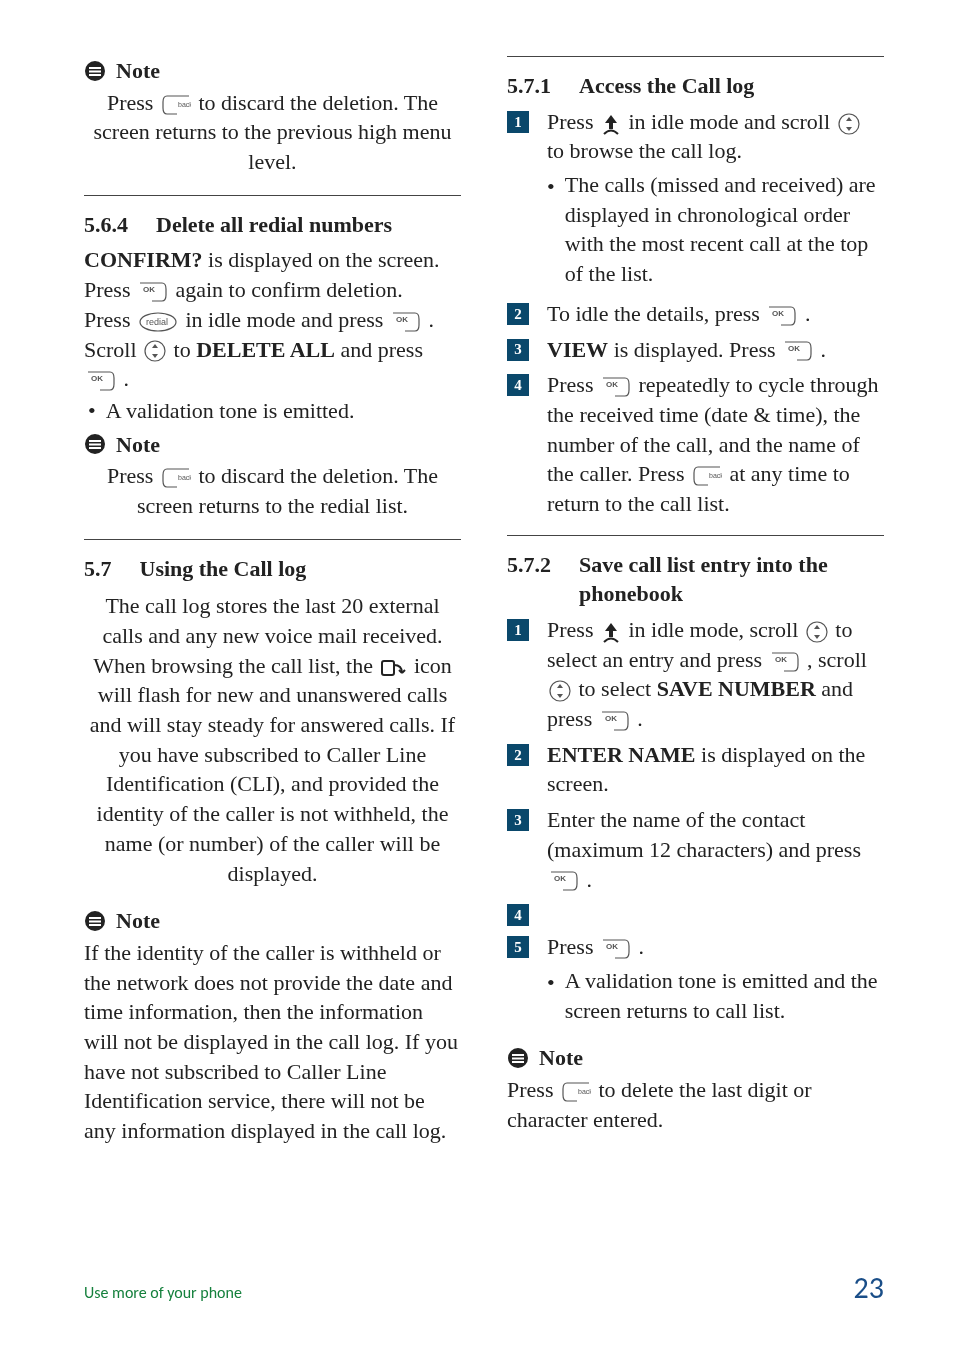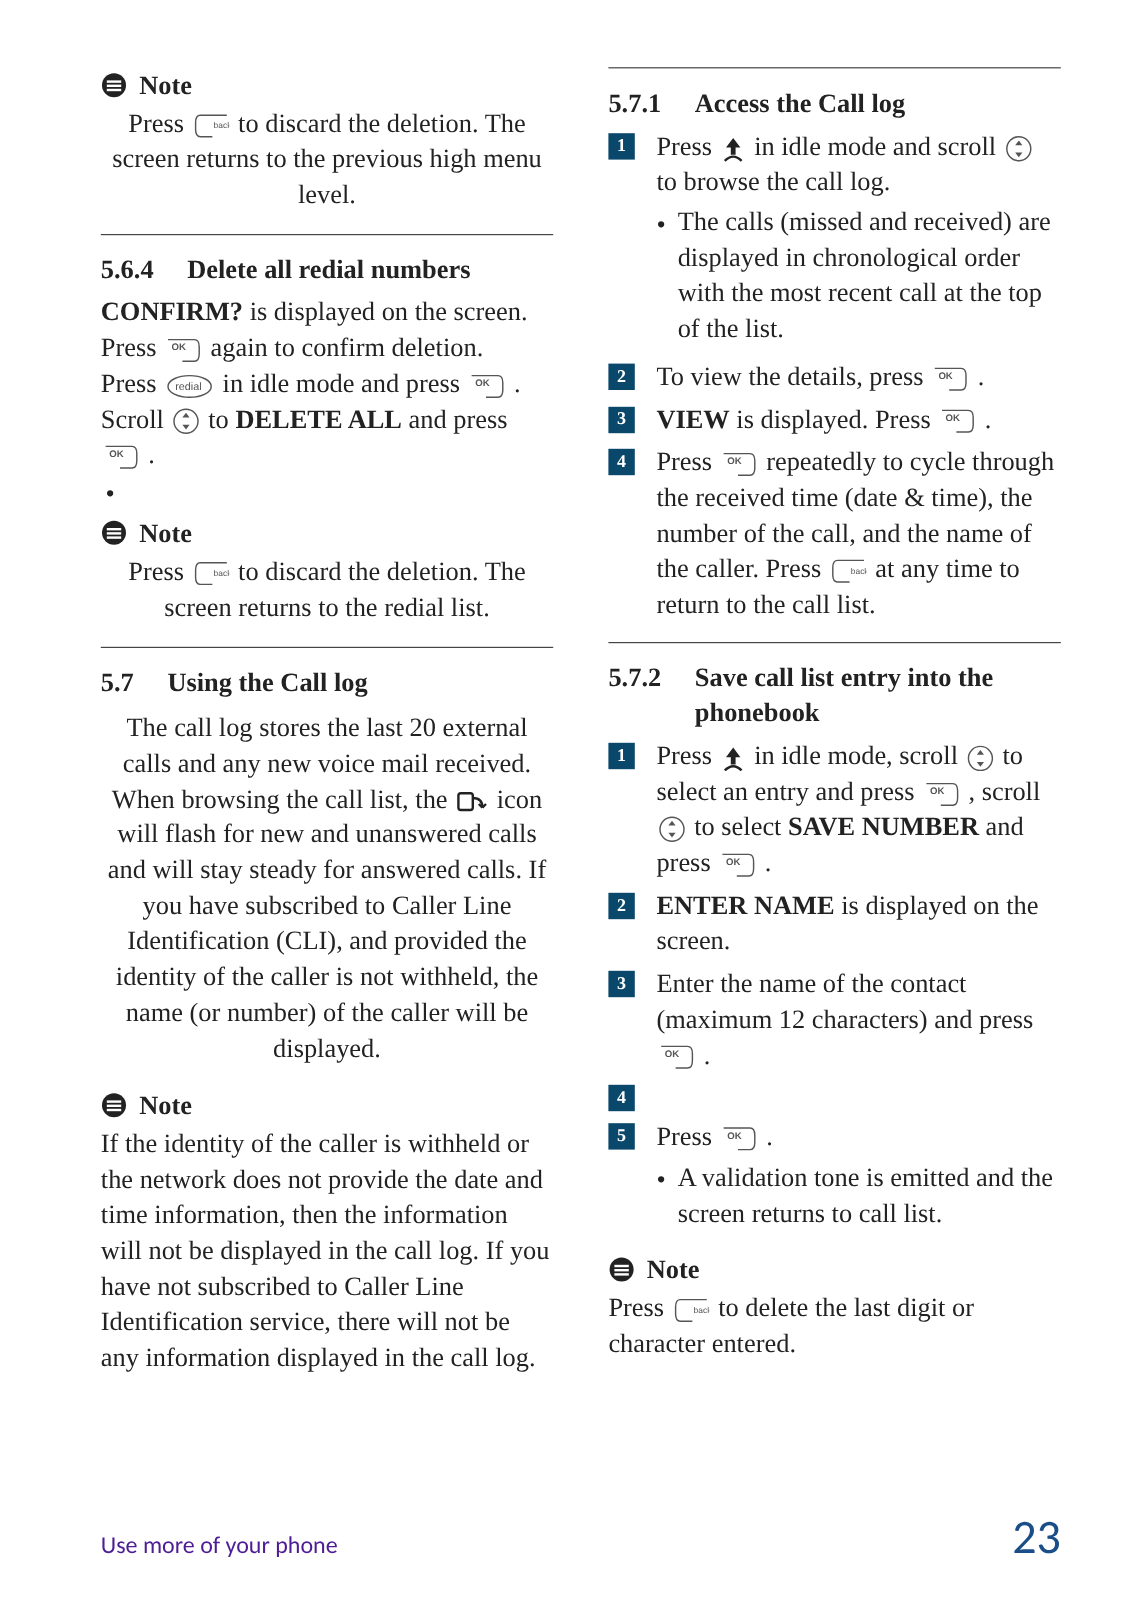--- a/index.html
+++ b/index.html
@@ -80,22 +80,22 @@
     gap: 10px;
     margin: 2px 0 4px 4px;
   }
   .footer {
     position: absolute;
     left: 84px; right: 70px; bottom: 40px;
     display: flex;
     justify-content: space-between;
     align-items: baseline;
   }
-  .footer-left { color: #4c1d95; font-size: 20px; }
-  .footer-right { color: #1a4e88; font-size: 40px; }
+  .footer-left { color: #15803d; font-size: 16px; }
+  .footer-right { color: #1a4e88; font-size: 30px; }
 </style>
 </head>
 <body>
 
 <svg width="0" height="0" style="position:absolute">
   <defs>
     <g id="ic-note">
       <circle cx="11" cy="11" r="10" fill="#222"></circle>
       <rect x="5" y="7" width="12" height="2" fill="#fff"></rect>
       <rect x="5" y="10.5" width="12" height="2" fill="#fff"></rect>
@@ -192,20 +192,21 @@
       <span> and press </span>
       <span class="key">
           <svg width="30" height="22" viewBox="0 0 30 22">
             <use href="#ic-ok"></use>
           </svg>
         </span>
       <span>.</span>
     </p>
     <div class="bullet-line">
       <span class="dot">•</span>
+      <span>A validation tone is emitted.</span>
     </div>
 
     <div class="note-head">
       <span class="note-icon">
           <svg viewBox="0 0 22 22">
             <use href="#ic-note"></use>
           </svg>
         </span>
       <span>Note</span>
     </div>
@@ -274,21 +275,21 @@
           <span> to browse the call log.</span>
           <div class="sub-bullet">
             <span class="dot">•</span>
             <span>The calls (missed and received) are displayed in chronological order with the most recent call at the top of the list.</span>
           </div>
         </div>
       </li>
       <li>
         <span class="step-num">2</span>
         <div>
-          <span>To view the details, press </span>
+          <span>To idle the details, press </span>
           <span class="key">
               <svg width="30" height="22" viewBox="0 0 30 22">
                 <use href="#ic-ok"></use>
               </svg>
             </span>
           <span>.</span>
         </div>
       </li>
       <li>
         <span class="step-num">3</span>

